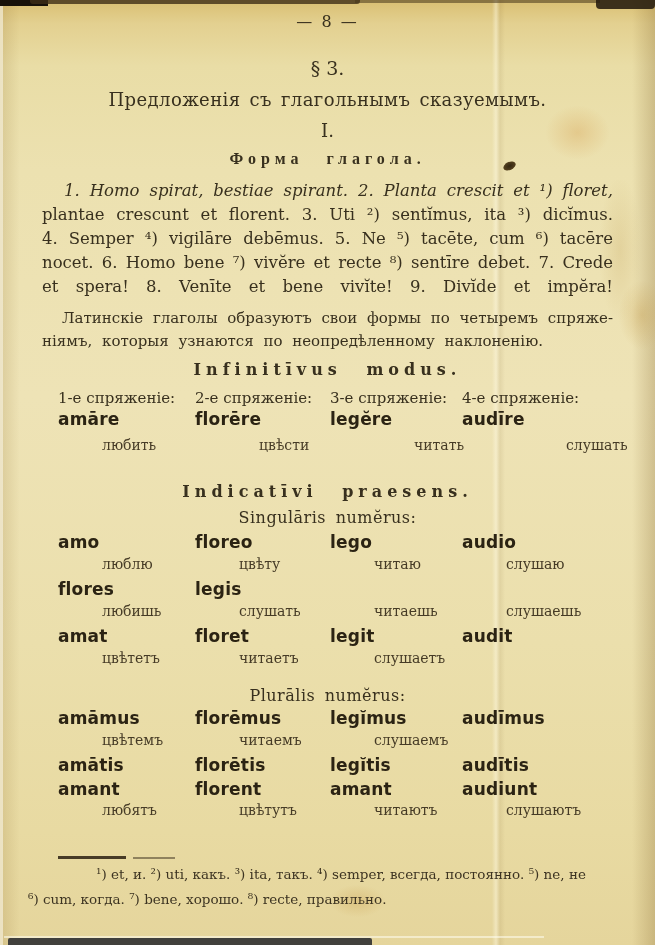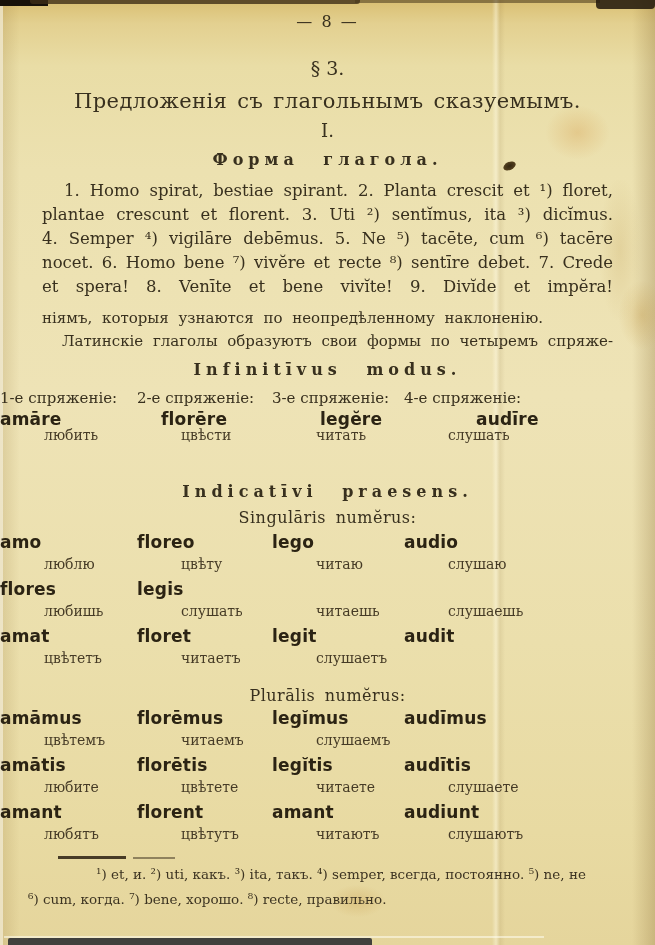--- a/index.html
+++ b/index.html
@@ -36,57 +36,57 @@
   .speck { position:absolute; left:503px; top:162px; width:13px; height:8px; background:radial-gradient(ellipse, #332611 0%, #54401e 70%, rgba(84,64,30,0) 100%); border-radius:50%; transform:rotate(-25deg); }
   .stain-1 { position:absolute; left:545px; top:105px; width:65px; height:55px; background:radial-gradient(ellipse, rgba(214,160,80,.35), rgba(214,160,80,0) 70%); }
   .stain-2 { position:absolute; left:618px; top:280px; width:48px; height:70px; background:radial-gradient(ellipse, rgba(190,145,60,.30), rgba(190,145,60,0) 70%); }
   .stain-3 { position:absolute; left:330px; top:885px; width:55px; height:32px; background:radial-gradient(ellipse, rgba(198,153,70,.32), rgba(198,153,70,0) 72%); }
   .stain-4 { position:absolute; left:600px; top:180px; width:40px; height:140px; background:radial-gradient(ellipse, rgba(180,140,60,.18), rgba(180,140,60,0) 75%); }
 
   
   .centered { text-align: center; }
   .pagenum  { top: 12px;  font-size: 16px; letter-spacing: 2px; }
   .section  { top: 57px;  font-size: 19px; }
-  .title    { top: 89px;  font-size: 21px; letter-spacing: .4px; word-spacing: 3px; }
+  .title    { top: 89px;  font-size: 18px; letter-spacing: .4px; word-spacing: 3px; }
   .subsect  { top: 120px; font-size: 18px; }
   .spacedhead { font-size: 16px; font-weight: bold; letter-spacing: 5px; word-spacing: 14px; }
-  .forma    { top: 150px; }
+  .forma    { top: 150px; font-family: Liberation Serif, serif; }
 
   .exercise { top: 179px; left: 42px; right: 42px; font-size: 16.5px; }
   .xline { line-height: 24px; text-align: justify; text-align-last: justify; white-space: normal; }
-  .xline.first { text-indent: 22px; }
+  .xline.first { text-indent: 22px; font-style: italic; }
 
   .note { top: 307px; left: 42px; right: 42px; font-size: 15px; }
   .nline { line-height: 22.5px; }
   .nline.first { text-indent: 20px; text-align: justify; text-align-last: justify; }
   .nline.last  { word-spacing: 5px; }
 
   .inf-heading { top: 360px; }
   .ind-heading { top: 482px; }
   .num-heading { font-size: 16px; letter-spacing: .5px; word-spacing: 4px; text-align: center; }
   .sing-heading { top: 508px; }
   .plur-heading { top: 686px; }
 
   .row4 {
     display: grid;
     grid-template-columns: 137px 135px 132px auto;
-    padding-right: 36px;
+    padding-left: 58px; padding-right: 36px;
   }
   .labels-row { top: 389px; font-size: 15px; }
   .lat-row   { }
   .lat-row .cell, .lat-cell {
     font-family: "DejaVu Sans", sans-serif;
     font-weight: 700; font-size: 17px; letter-spacing: .2px;
     color: #2b2313;
   }
   .rus-row .cell, .rus-cell {
     font-size: 14px; padding-left: 44px; color: #463b26;
   }
-  .inf-lat { top: 409px; gap: 24px; }
-  .inf-rus { top: 427px; }
+  .inf-lat { top: 409px; }
+  .inf-rus { top: 437px; gap: 20px; }
 
   .conj-table .row4 { height: 23.5px; }
   .sing-table { top: 532px; }
   .plur-table { top: 708px; }
 
   .footrule-a { position:absolute; left:58px; top:856px; width:68px; height:2.5px; background:#473b26; }
   .footrule-b { position:absolute; left:133px; top:857px; width:42px; height:1.5px; background:rgba(71,59,38,.55); }
 
   .footnotes { top: 862px; left: 28px; right: 40px; font-size: 13.5px; color: #3d3422; }
   .fline { line-height: 24.5px; }
@@ -118,22 +118,22 @@
 
   <div class="abs exercise">
     <div class="xline first">1. Homo spirat, bestiae spirant. 2. Planta crescit et ¹) floret,</div>
     <div class="xline">plantae crescunt et florent. 3. Uti ²) sentĭmus, ita ³) dicĭmus.</div>
     <div class="xline">4. Semper ⁴) vigilāre debēmus. 5. Ne ⁵) tacēte, cum ⁶) tacēre</div>
     <div class="xline">nocet. 6. Homo bene ⁷) vivĕre et recte ⁸) sentīre debet. 7. Crede</div>
     <div class="xline">et spera! 8. Venīte et bene vivĭte! 9. Divĭde et impĕra!</div>
   </div>
 
   <div class="abs note">
+    <div class="nline first">Латинскіе глаголы образуютъ свои формы по четыремъ спряже-</div>
     <div class="nline last">ніямъ, которыя узнаются по неопредѣленному наклоненію.</div>
-    <div class="nline first">Латинскіе глаголы образуютъ свои формы по четыремъ спряже-</div>
   </div>
 
   <div class="abs centered spacedhead inf-heading">Infinitīvus modus.</div>
 
   <div class="abs row4 labels-row">
     <span class="cell">1-е спряженіе:</span>
     <span class="cell">2-е спряженіе:</span>
     <span class="cell">3-е спряженіе:</span>
     <span class="cell">4-е спряженіе:</span>
   </div>
@@ -202,26 +202,20 @@
       <span class="cell">цвѣтемъ</span>
       <span class="cell">читаемъ</span>
       <span class="cell">слушаемъ</span>
     </div>
     <div class="row4 lat-row">
       <span class="cell">amātis</span>
       <span class="cell">florētis</span>
       <span class="cell">legĭtis</span>
       <span class="cell">audītis</span>
     </div>
-    <div class="row4 rus-row">
-      <span class="cell">любите</span>
-      <span class="cell">цвѣтете</span>
-      <span class="cell">читаете</span>
-      <span class="cell">слушаете</span>
-    </div>
     <div class="row4 lat-row">
       <span class="cell">amant</span>
       <span class="cell">florent</span>
       <span class="cell">amant</span>
       <span class="cell">audiunt</span>
     </div>
     <div class="row4 rus-row">
       <span class="cell">любятъ</span>
       <span class="cell">цвѣтутъ</span>
       <span class="cell">читаютъ</span>

